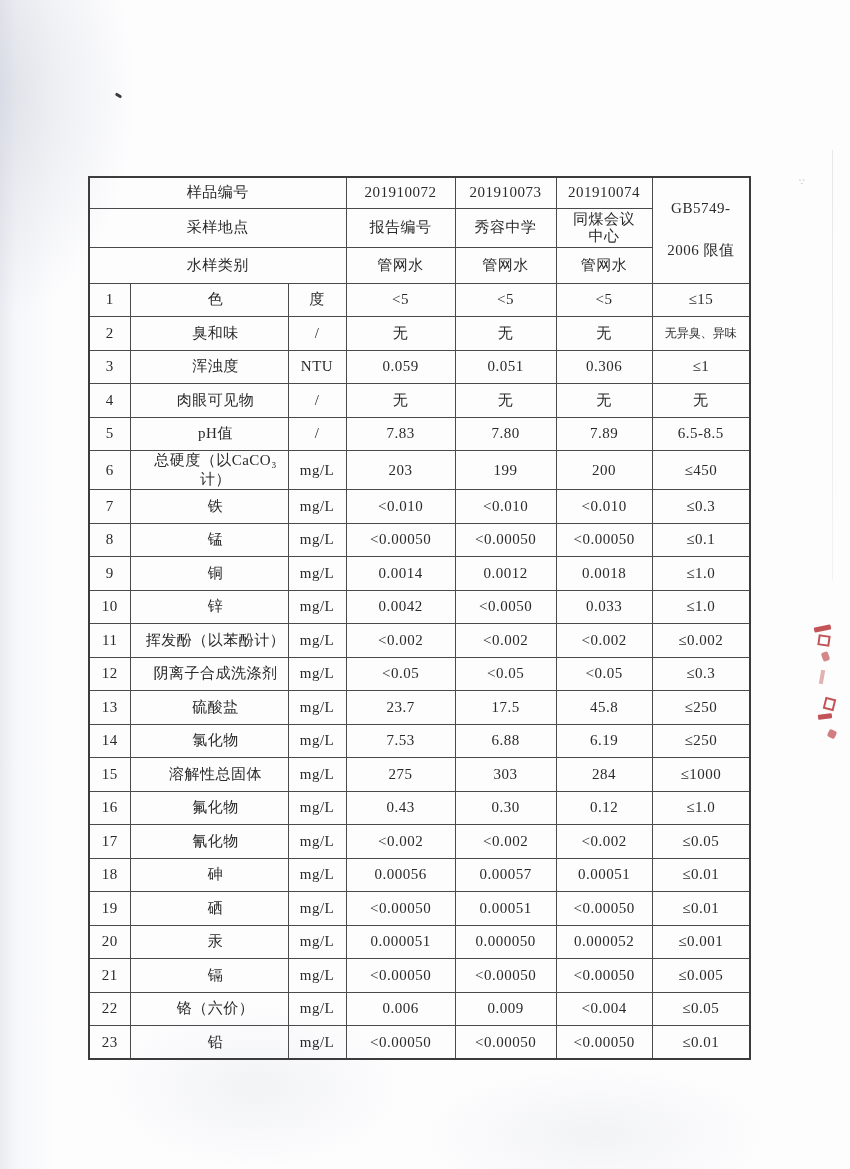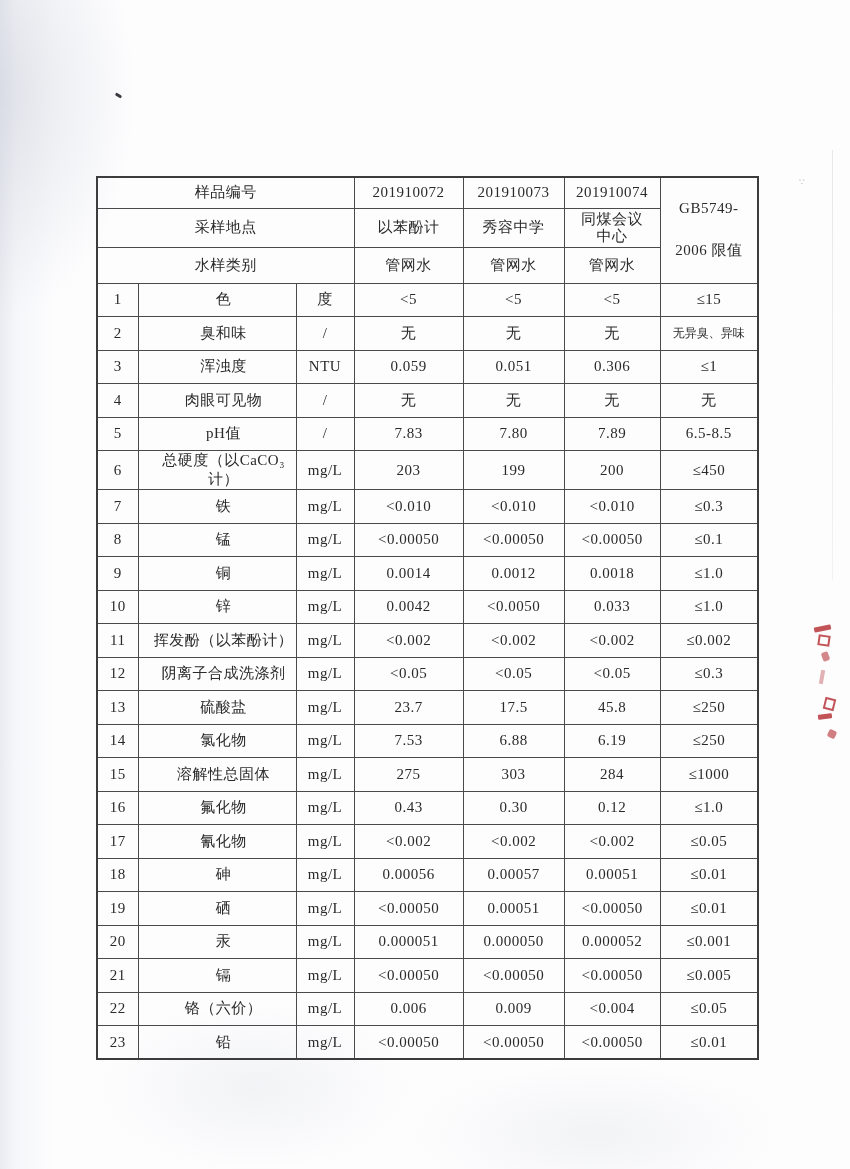--- a/index.html
+++ b/index.html
@@ -35,21 +35,21 @@
     position: absolute;
     top: 151px; left: 85px; width: 665px;
     display: flex;
     justify-content: space-between;
     font-size: 16.5px;
     color: #222;
     letter-spacing: 0.5px;
   }
   table.results {
     position: absolute;
-    left: 96px; top: 176px;
+    left: 88px; top: 176px;
     width: 661px;
     border-collapse: collapse;
     table-layout: fixed;
     border: 2px solid #3c3c3c;
     background: transparent;
   }
   table.results td {
     border: 1.5px solid #4a4a4a;
     text-align: center;
     vertical-align: middle;
@@ -150,21 +150,21 @@
         <td>201910072</td>
         <td>201910073</td>
         <td>201910074</td>
         <td rowspan="3" class="limit-head">
           <div class="lh-line1">GB5749-</div>
           <div class="lh-line2">2006 限值</div>
         </td>
       </tr>
       <tr class="hdr-r2">
         <td colspan="3" class="hdr-label">采样地点</td>
-        <td>以苯酚计</td>
+        <td>报告编号</td>
         <td>秀容中学</td>
         <td class="loc-wrap">同煤会议中心</td>
       </tr>
       <tr class="hdr-r3">
         <td colspan="3" class="hdr-label">水样类别</td>
         <td>管网水</td>
         <td>管网水</td>
         <td>管网水</td>
       </tr>
     </tbody>

